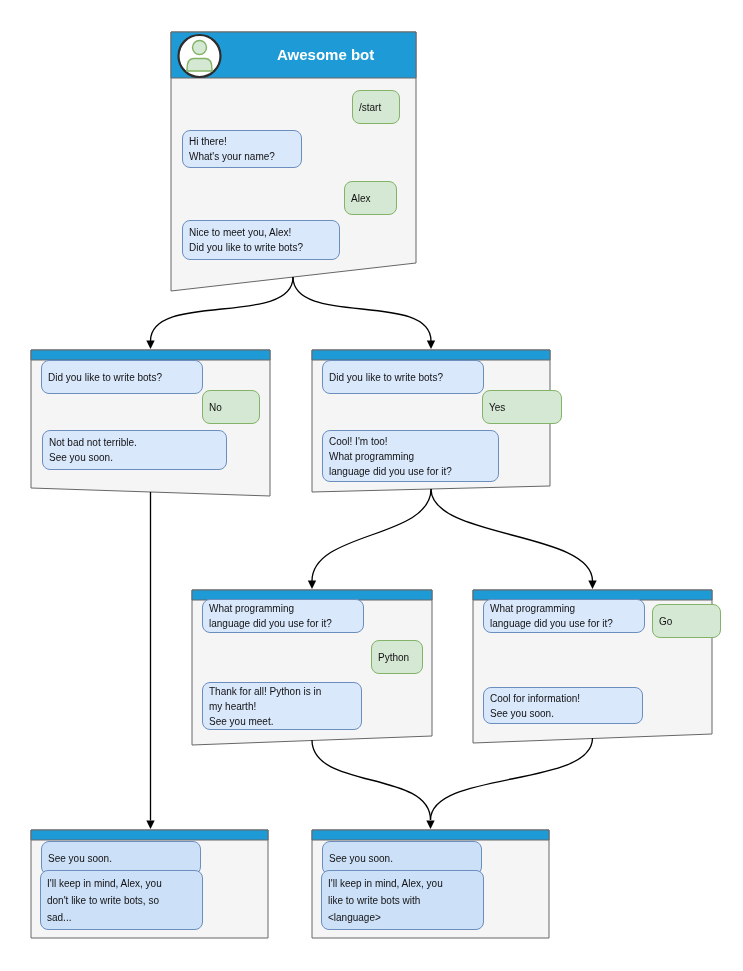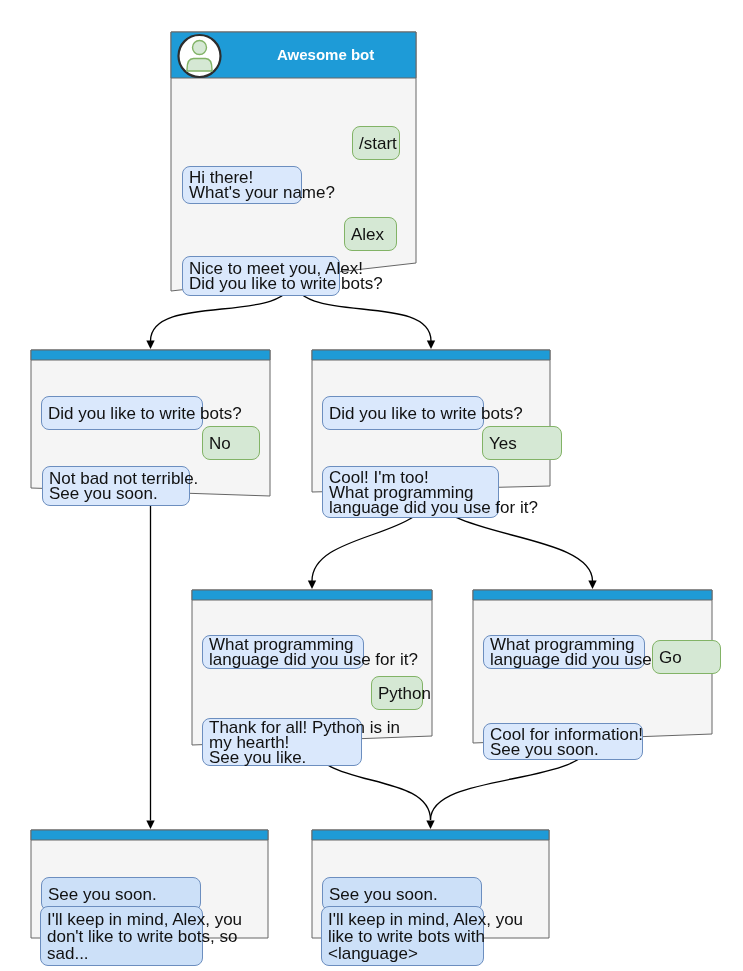--- a/index.html
+++ b/index.html
@@ -10,21 +10,21 @@
   .layer{position:absolute;left:0;top:0;}
   .win-body{fill:var(--window-body);stroke:var(--window-border);stroke-width:1;}
   .win-head{fill:var(--header-blue);stroke:var(--window-border);stroke-width:1;}
   .connector{fill:none;stroke:var(--connector);stroke-width:1.3;}
   .arrowhead{fill:var(--connector);stroke:none;}
   .avatar-ring{fill:#ffffff;stroke:#2d2d2d;stroke-width:2.2;}
   .avatar-person{fill:var(--user-fill);stroke:var(--user-border);stroke-width:1.4;}
   .bubble{
     position:absolute;box-sizing:border-box;border-radius:8px;
     display:flex;align-items:center;white-space:pre;
-    font-size:17px;line-height:15px;color:#111111;padding:16px 6px;margin-top:36px;
+    font-size:10px;line-height:15px;color:#111111;padding:16px 6px;
   }
   .bot{background:var(--bot-fill);border:1px solid var(--bot-border);}
   .bot.final{background:var(--final-bot-fill);}
   .user{background:var(--user-fill);border:1px solid var(--user-border);}
   .tall{line-height:17px;}
   .win-title{
     position:absolute;left:257px;top:32px;height:46px;line-height:46px;width:160px;
     color:var(--title-text);font-size:15px;font-weight:bold;margin-left:20px;
   }
 </style>
@@ -97,35 +97,35 @@
 
   <div class="bubble user" style="left:352px;top:90px;width:48px;height:30px">/start</div>
   <div class="bubble bot" style="left:182px;top:130px;width:120px;height:38px">Hi there!
 What's your name?</div>
   <div class="bubble user" style="left:344px;top:181px;width:53px;height:29px">Alex</div>
   <div class="bubble bot" style="left:182px;top:220px;width:158px;height:40px">Nice to meet you, Alex!
 Did you like to write bots?</div>
 
   <div class="bubble bot" style="left:41px;top:360px;width:162px;height:20px">Did you like to write bots?</div>
   <div class="bubble user" style="left:202px;top:390px;width:58px;height:30px">No</div>
-  <div class="bubble bot" style="left:42px;top:430px;width:148px;height:40px">Not bad not terrible.
+  <div class="bubble bot" style="left:42px;top:430px;width:185px;height:40px">Not bad not terrible.
 See you soon.</div>
 
   <div class="bubble bot" style="left:322px;top:360px;width:162px;height:20px">Did you like to write bots?</div>
   <div class="bubble user" style="left:482px;top:390px;width:80px;height:30px">Yes</div>
   <div class="bubble bot" style="left:322px;top:430px;width:177px;height:52px">Cool! I'm too!
 What programming
 language did you use for it?</div>
 
   <div class="bubble bot" style="left:202px;top:599px;width:162px;height:32px">What programming
 language did you use for it?</div>
   <div class="bubble user" style="left:371px;top:640px;width:52px;height:31px">Python</div>
   <div class="bubble bot" style="left:202px;top:682px;width:160px;height:48px">Thank for all! Python is in
 my hearth!
-See you like.</div>
+See you meet.</div>
 
   <div class="bubble bot" style="left:483px;top:599px;width:162px;height:32px">What programming
 language did you use for it?</div>
   <div class="bubble user" style="left:652px;top:604px;width:69px;height:31px">Go</div>
   <div class="bubble bot" style="left:483px;top:687px;width:160px;height:37px">Cool for information!
 See you soon.</div>
 
   <div class="bubble bot final" style="left:41px;top:841px;width:160px;height:21px">See you soon.</div>
   <div class="bubble bot final tall" style="left:40px;top:870px;width:163px;height:60px">I'll keep in mind, Alex, you
 don't like to write bots, so

